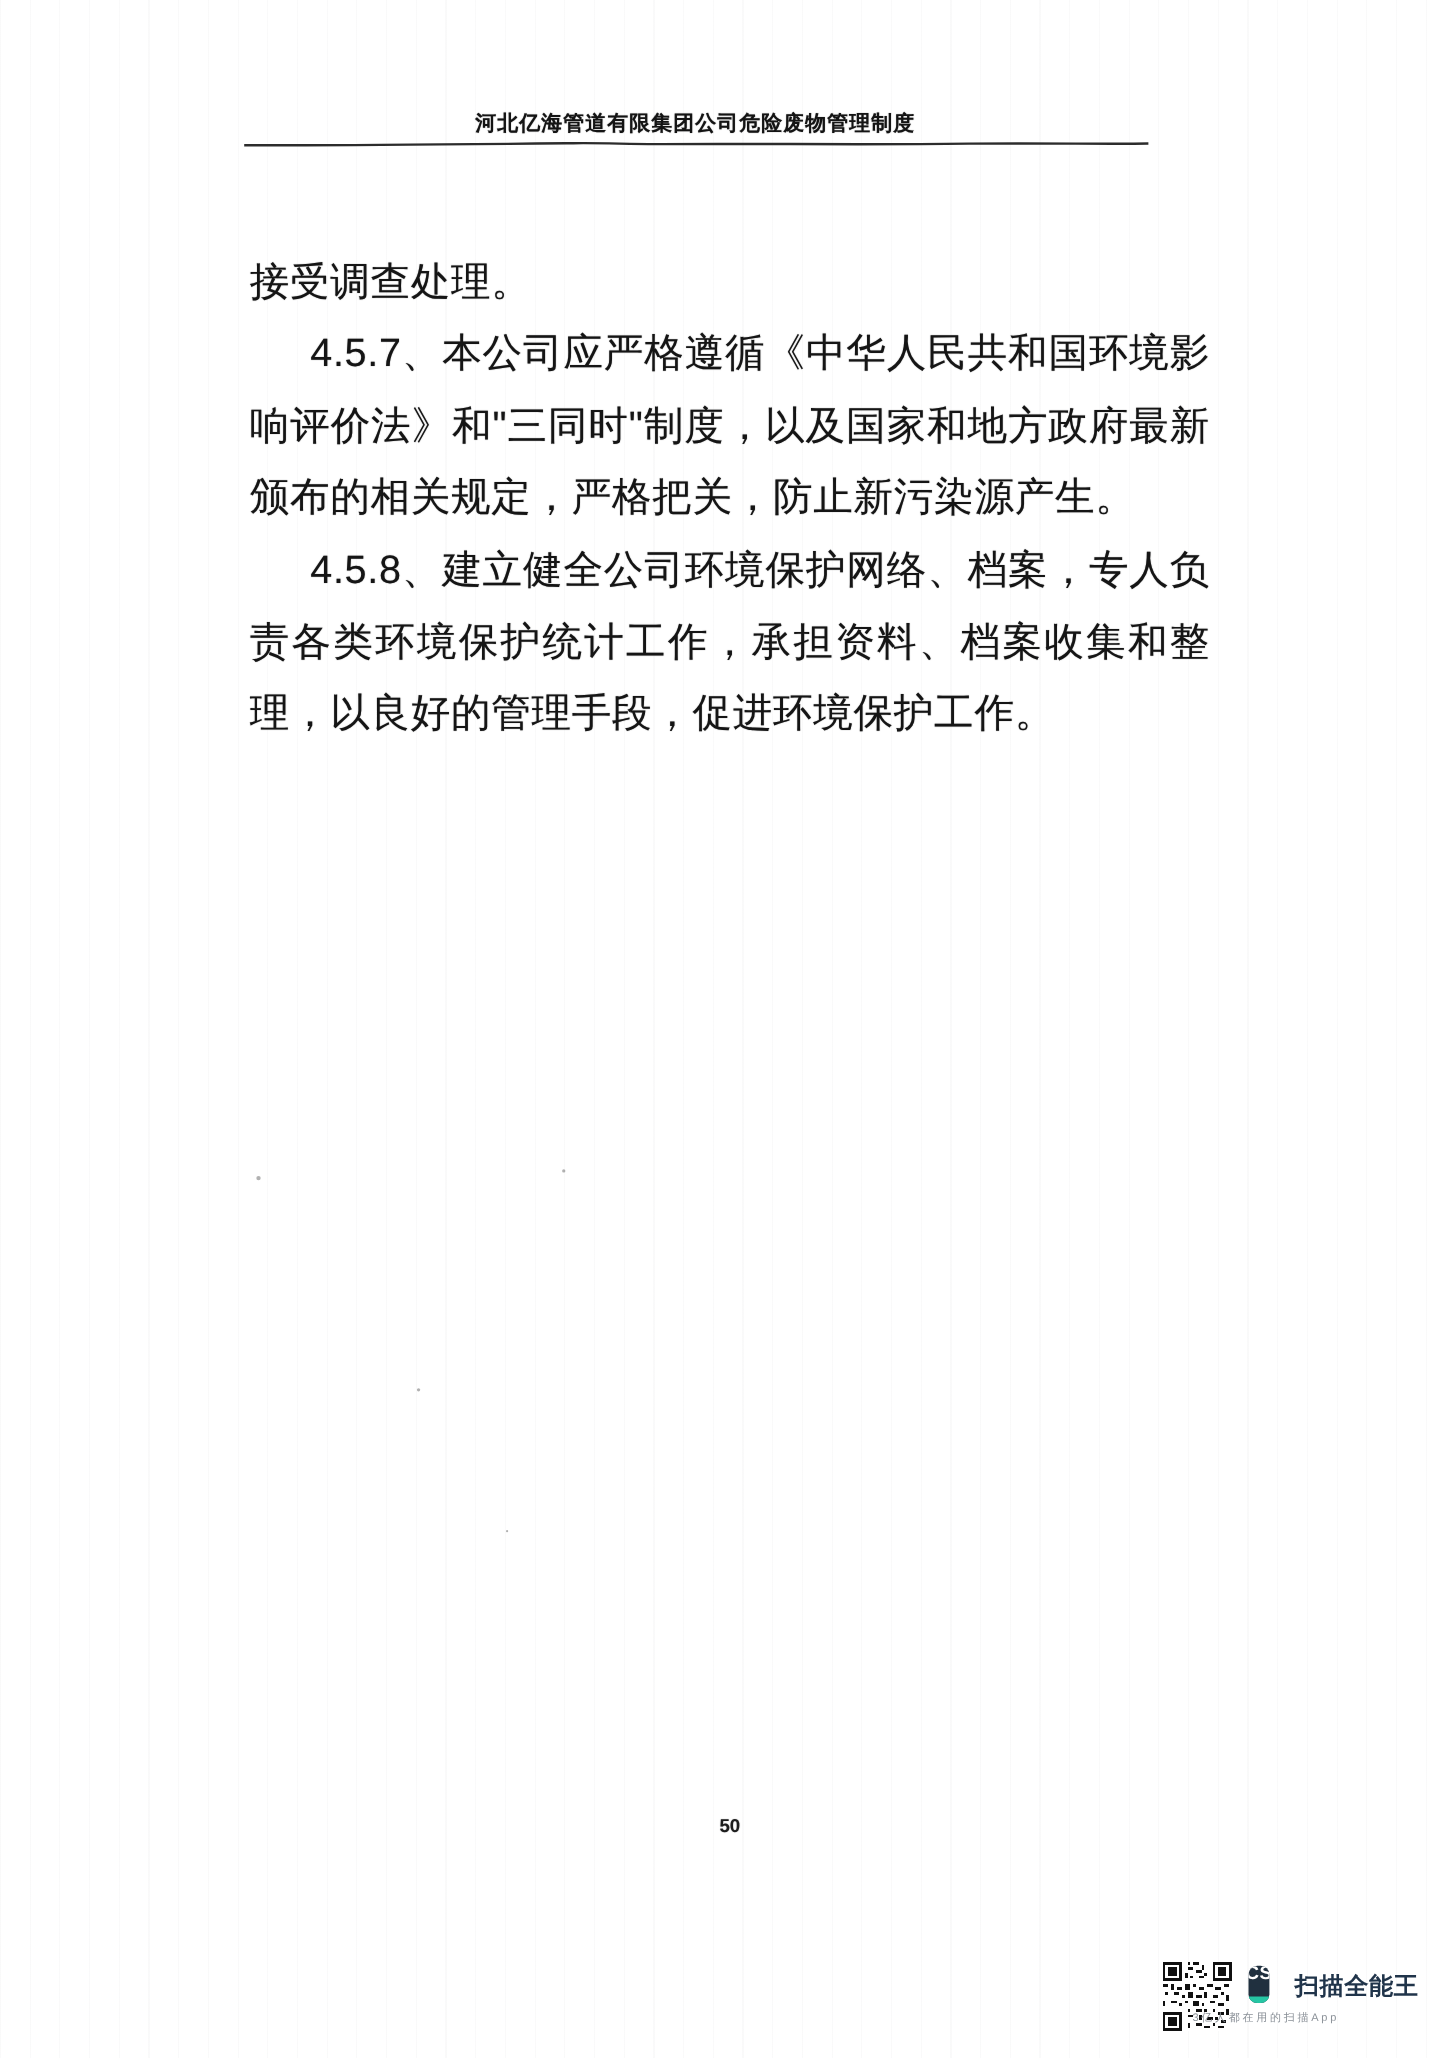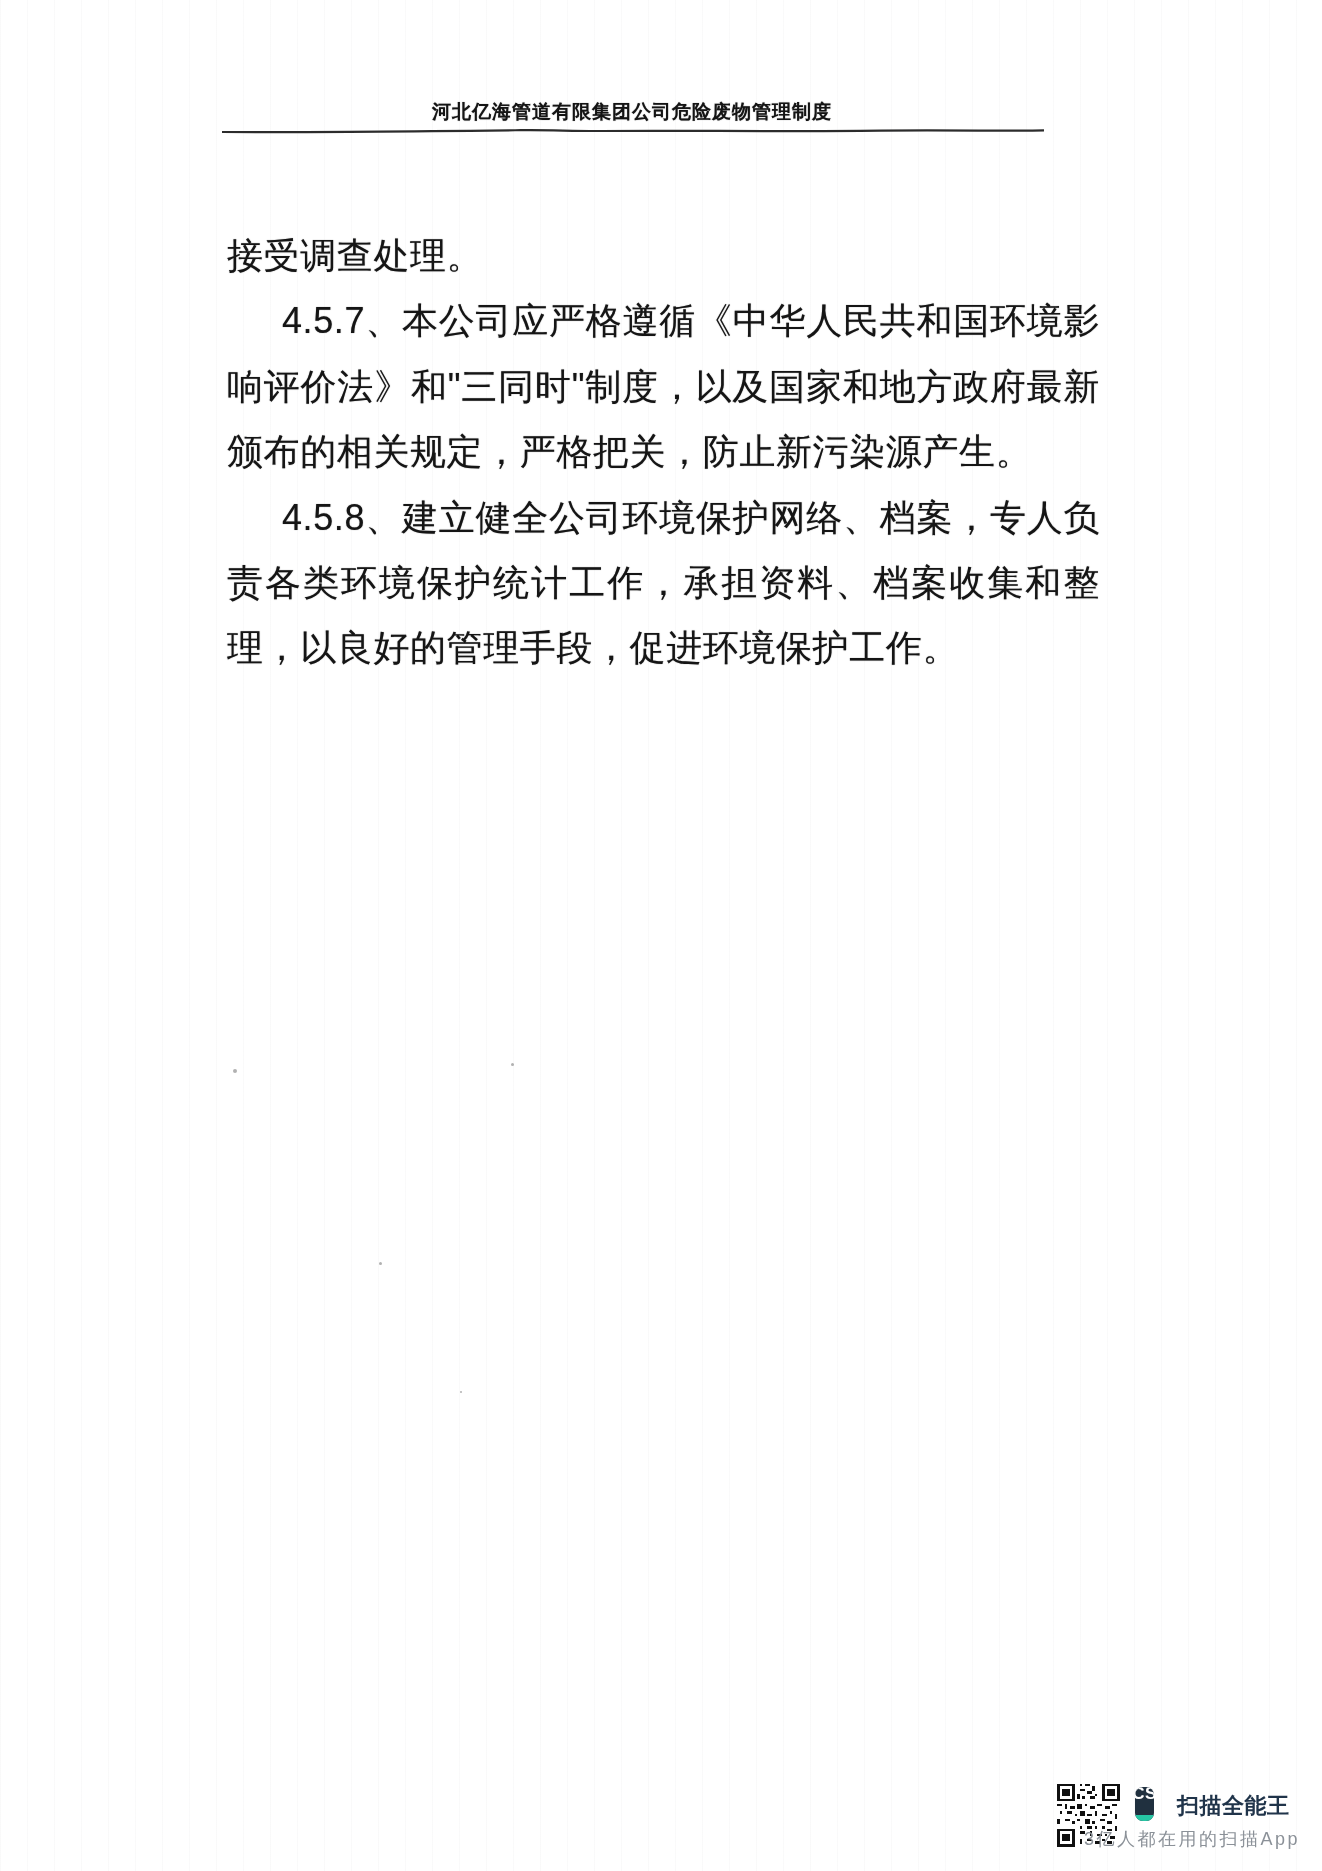--- a/index.html
+++ b/index.html
@@ -69,21 +69,21 @@
     position:absolute; left:0; right:0; bottom:0; height:6px;
     background:#26c6a4;
   }
   .wm-title{
     position:absolute; left:1177px; top:1791px;
     font-size:22px; font-weight:700; color:#20344a;
     letter-spacing:0.5px; white-space:nowrap;text-align:center;
   }
   .wm-tagline{
     position:absolute; left:1084px; top:1827px;
-    font-size:18px; color:#8b9198;
+    font-size:10px; color:#8b9198;
     letter-spacing:2.5px; white-space:nowrap;
   }
 </style>
 </head>
 <body>
 
 <div class="page">
 
   <div class="header-title">河北亿海管道有限集团公司危险废物管理制度</div>
 
@@ -95,20 +95,21 @@
     <p>接受调查处理。</p>
     <p class="ind">4.5.7、本公司应严格遵循《中华人民共和国环境影响评价法》和"三同时"制度，以及国家和地方政府最新颁布的相关规定，严格把关，防止新污染源产生。</p>
     <p class="ind">4.5.8、建立健全公司环境保护网络、档案，专人负责各类环境保护统计工作，承担资料、档案收集和整理，以良好的管理手段，促进环境保护工作。</p>
   </div>
 
   <div class="speck" style="left:233px;top:1069px;width:4px;height:4px;"></div>
   <div class="speck" style="left:511px;top:1063px;width:3px;height:3px;"></div>
   <div class="speck" style="left:379px;top:1262px;width:3px;height:3px;"></div>
   <div class="speck" style="left:460px;top:1391px;width:2px;height:2px;"></div>
 
+  <div class="page-number">50</div>
 
   <div class="watermark">
 
     <svg class="qr" width="63" height="66" viewBox="0 0 25 25" shape-rendering="crispEdges">
       <rect x="0" y="0" width="25" height="25" fill="#ffffff"></rect>
       <g fill="#101010">
         <rect x="0" y="0" width="7" height="7"></rect>
         <rect x="18" y="0" width="7" height="7"></rect>
         <rect x="0" y="18" width="7" height="7"></rect>
       </g>

